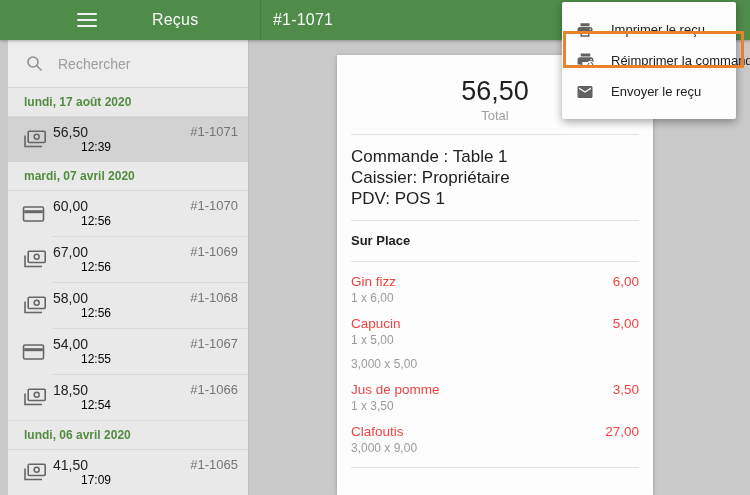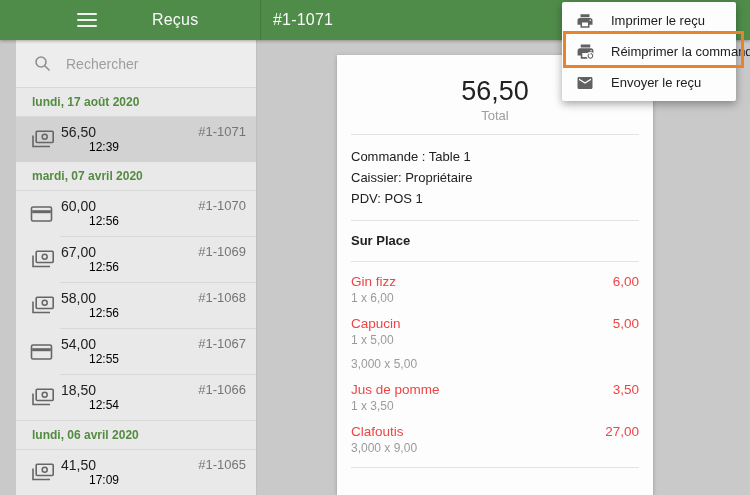--- a/index.html
+++ b/index.html
@@ -9,21 +9,21 @@
   
   .appbar{position:absolute;left:0;top:0;width:750px;height:40px;background:#4f8c4a;
           box-shadow:0 1px 3px rgba(0,0,0,.3);z-index:5;display:flex;align-items:center;}
   .appbar .left{width:240px;height:100%;display:flex;align-items:center;border-right:1px solid rgba(0,0,0,.12);margin-left:20px;}
   .burger{margin-left:57px;width:20px;height:14px;display:flex;flex-direction:column;justify-content:space-between;cursor:pointer;}
   .burger span{display:block;height:2px;background:#f2f2f2;border-radius:1px;}
   .bar-title{color:#fafafa;font-size:16px;margin-left:55px;letter-spacing:.2px;}
   .detail-title{color:#fafafa;font-size:16px;margin-left:12px;letter-spacing:.2px;}
 
   
-  .sidebar{position:absolute;left:16px;top:40px;width:240px;height:455px;background:#e9e9e9;
+  .sidebar{position:absolute;left:8px;top:40px;width:240px;height:455px;background:#e9e9e9;
            border-right:1px solid #bfbfbf;overflow:hidden;z-index:2;}
   .search{height:47px;background:#ededed;border-bottom:1px solid #d8d8d8;display:flex;align-items:center;}
   .search svg{margin-left:18px;flex:none;}
   .search input{border:0;outline:0;background:transparent;margin-left:13px;font-size:14px;color:#555;
                 font-family:inherit;width:170px;}
   .search input::placeholder{color:#9e9e9e;}
   .dhead{height:28px;border-bottom:1px solid #d8d8d8;display:flex;align-items:center;}
   .dhead + .row, .row + .row{border-top:0;}
   .dhead span{margin-left:16px;font-size:12px;font-weight:bold;color:#538c41;}
   .row{height:45px;display:flex;align-items:center;position:relative;cursor:pointer;}
@@ -34,29 +34,29 @@
   .rtime{font-size:12px;color:#000000;line-height:15px;margin-left:28px;}
   .rnum{font-size:13px;color:#757575;margin-right:10px;align-self:flex-start;margin-top:7px;}
   .rdiv{height:1px;background:#d8d8d8;margin-left:44px;}
 
   
   .card{position:absolute;left:337px;top:55px;width:316px;height:440px;background:#fdfdfd;
         box-shadow:0 1px 4px rgba(0,0,0,.25);z-index:1;box-sizing:border-box;padding:0 14px;}
   .big-total{margin-top:22px;text-align:center;font-size:27px;font-weight:500;color:#212121;line-height:28px;}
   .big-total-label{text-align:center;font-size:13px;color:#9e9e9e;margin-top:3px;}
   .cdiv{height:1px;background:#e3e3e3;margin:11px 0;}
-  .info-line{font-size:13px;color:#212121;line-height:21px;}
+  .info-line{font-size:17px;color:#212121;line-height:21px;}
   .order-type{font-size:13px;font-weight:bold;color:#212121;line-height:18px;margin:3px 0;}
   .item{margin-bottom:9px;}
   .item .l1{display:flex;justify-content:space-between;font-size:13.5px;color:#ef4444;line-height:17px;}
   .item .l2{font-size:12px;color:#9b9b9b;line-height:15px;margin-top:1px;}
 
   
   .menu{position:absolute;left:562px;top:2px;width:174px;background:#fdfdfd;border-radius:2px;
-        box-shadow:0 3px 8px rgba(0,0,0,.35);z-index:10;padding:3px 0;}
+        box-shadow:0 3px 8px rgba(0,0,0,.35);z-index:10;padding:12px 0;}
   .mitem{height:31px;display:flex;align-items:center;cursor:pointer;}
   .mitem .mic{width:20px;margin-left:14px;display:flex;align-items:center;flex:none;}
   .mitem .mlbl{margin-left:15px;font-size:13px;color:#212121;white-space:nowrap;}
 
   
   .annot{position:absolute;left:563px;top:31px;width:181px;height:37px;border:3px solid #e8832c;
          box-sizing:border-box;z-index:11;pointer-events:none;}
 </style>
 </head>
 <body>

